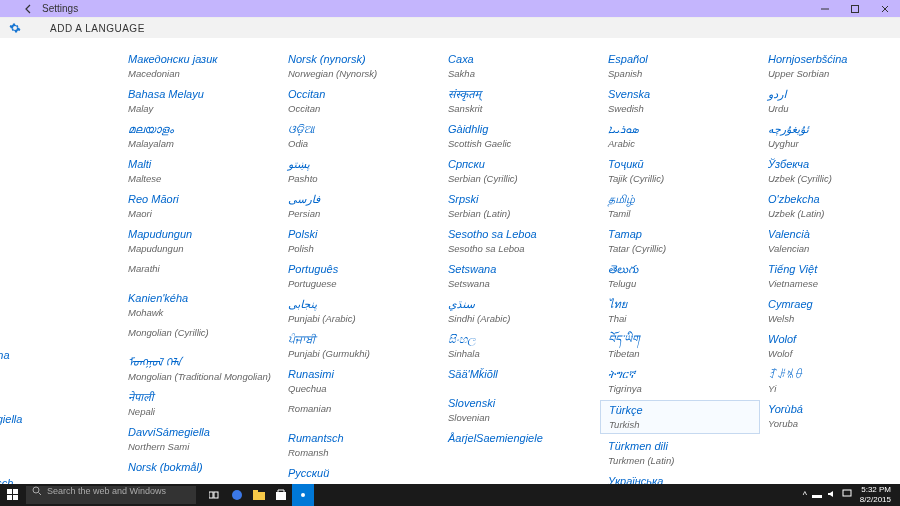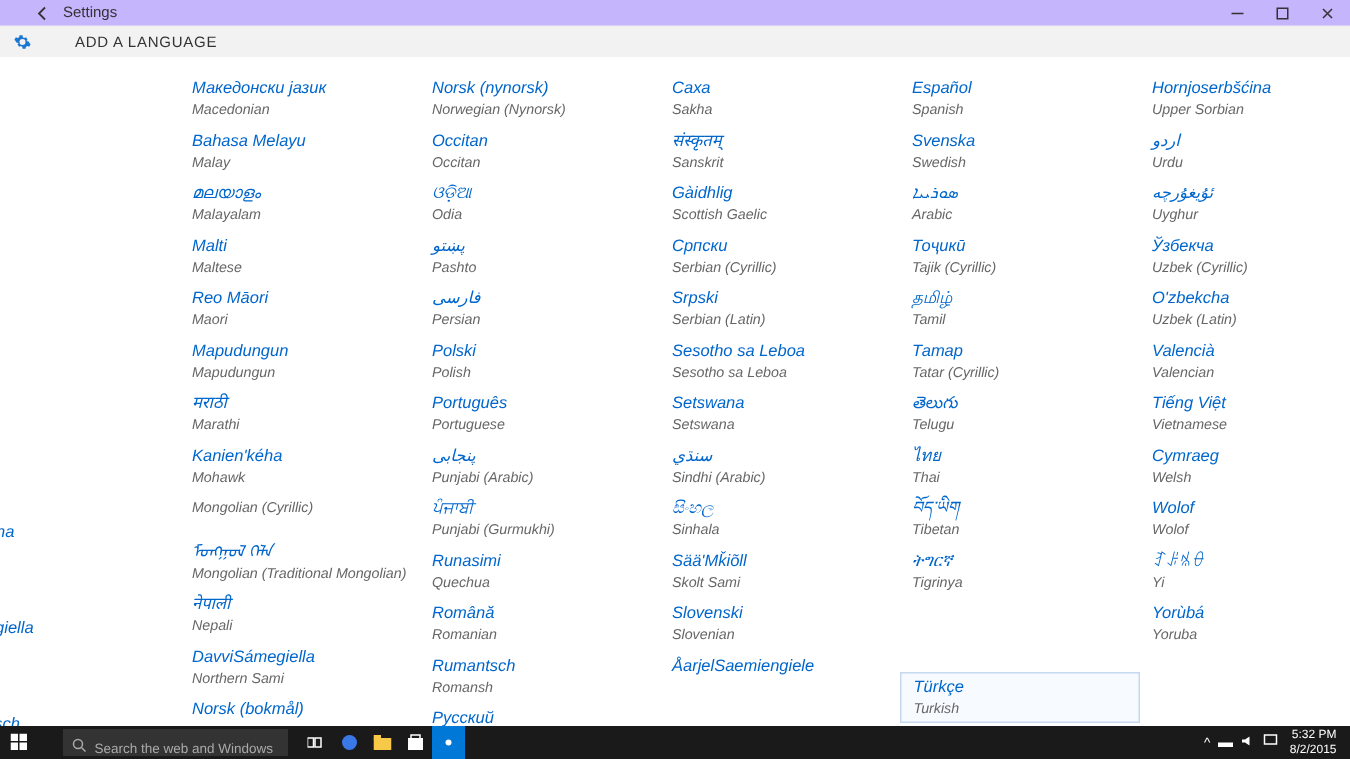--- a/index.html
+++ b/index.html
@@ -73,21 +73,20 @@
   .col { display: flex; flex-direction: column; font-style: italic; }
   .lang-item {
     padding: 2px 6px 2px 8px;
     margin-bottom: 3px;
     cursor: pointer;
     min-height: 26px;
   }
   .lang-item.highlight {
     border: 1px solid #c6d9f0;
     background: #f7fbff;
-    margin-top: 48px;
   }
   .lang-native {
     color: #0066cc;
     font-size: 11px;
     line-height: 15px;
     white-space: nowrap;
   }
   .lang-english {
     color: #666;
     font-size: 9.5px;
@@ -104,27 +103,26 @@
     align-items: center;
     color: #fff;
     font-size: 9px;
   }
   .start-btn {
     width: 26px; height: 22px;
     display: flex; align-items: center; justify-content: center;
     cursor: pointer;
   }
   .search-box {
-    width: 150px; height: 18px;
+    width: 170px; height: 18px;
     background: #333;
-    display: flex; align-items: flex-end;
+    display: flex; align-items: flex-start;
     padding: 0 6px;
     color: #aaa;
     cursor: text;
-    margin-left: 16px;
   }
   .search-box .si { margin-right: 5px; }
   .task-icons { display: flex; margin-left: 8px; }
   .task-icon {
     width: 22px; height: 22px;
     display: flex; align-items: center; justify-content: center;
     cursor: pointer;
   }
   .task-icon.active { background: #0078d7; }
   .tray {
@@ -256,21 +254,20 @@
         </div>
         <div class="lang-item">
           <div class="lang-native">Reo Māori</div>
           <div class="lang-english">Maori</div>
         </div>
         <div class="lang-item">
           <div class="lang-native">Mapudungun</div>
           <div class="lang-english">Mapudungun</div>
         </div>
         <div class="lang-item">
-          <div class="lang-native">मराठी</div>
           <div class="lang-english">Marathi</div>
         </div>
         <div class="lang-item">
           <div class="lang-native">Kanien'kéha</div>
           <div class="lang-english">Mohawk</div>
         </div>
         <div class="lang-item">
           <div class="lang-english">Mongolian (Cyrillic)</div>
         </div>
         <div class="lang-item">
@@ -324,21 +321,20 @@
         </div>
         <div class="lang-item">
           <div class="lang-native">ਪੰਜਾਬੀ</div>
           <div class="lang-english">Punjabi (Gurmukhi)</div>
         </div>
         <div class="lang-item">
           <div class="lang-native">Runasimi</div>
           <div class="lang-english">Quechua</div>
         </div>
         <div class="lang-item">
-          <div class="lang-native">Română</div>
           <div class="lang-english">Romanian</div>
         </div>
         <div class="lang-item">
           <div class="lang-native">Rumantsch</div>
           <div class="lang-english">Romansh</div>
         </div>
         <div class="lang-item">
           <div class="lang-native">Русский</div>
         </div>
       </div>
@@ -374,21 +370,20 @@
         <div class="lang-item">
           <div class="lang-native">سنڌي</div>
           <div class="lang-english">Sindhi (Arabic)</div>
         </div>
         <div class="lang-item">
           <div class="lang-native">සිංහල</div>
           <div class="lang-english">Sinhala</div>
         </div>
         <div class="lang-item">
           <div class="lang-native">Sää'Mǩiõll</div>
-          <div class="lang-english">Skolt Sami</div>
         </div>
         <div class="lang-item">
           <div class="lang-native">Slovenski</div>
           <div class="lang-english">Slovenian</div>
         </div>
         <div class="lang-item">
           <div class="lang-native">ÅarjelSaemiengiele</div>
         </div>
       </div>
       <div class="col">

